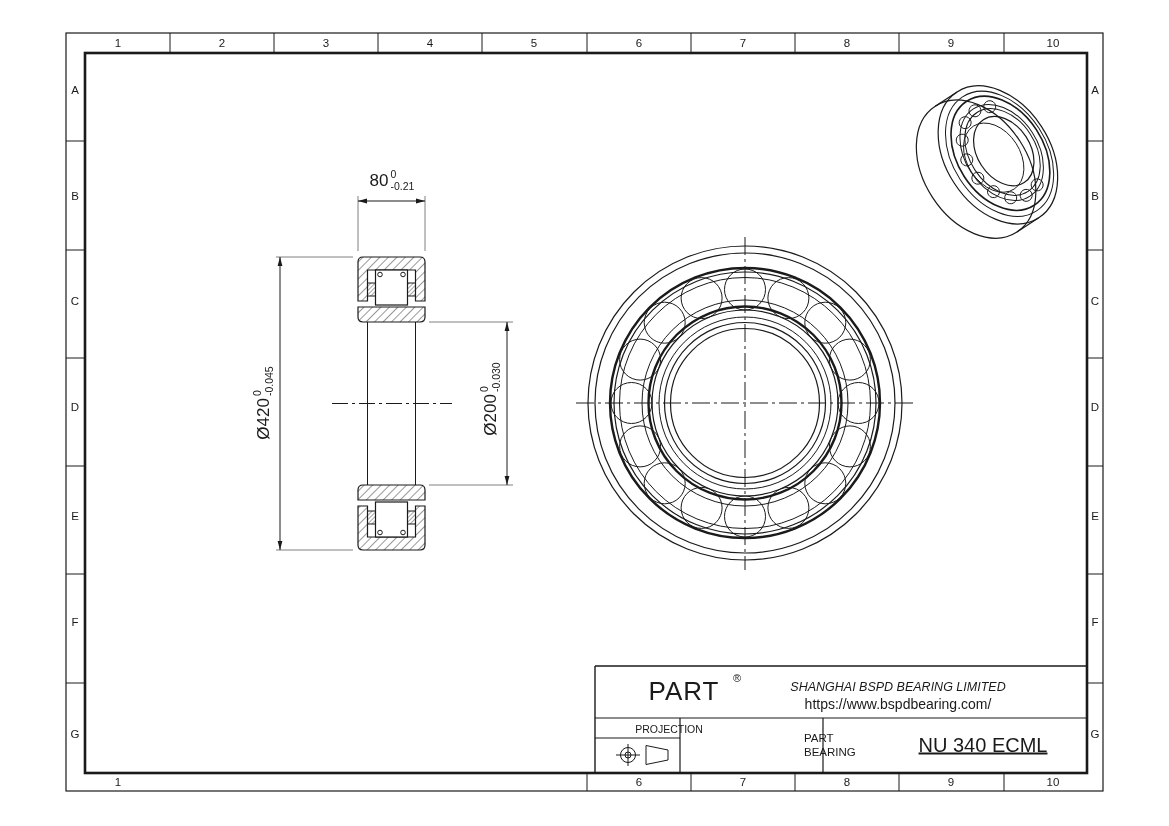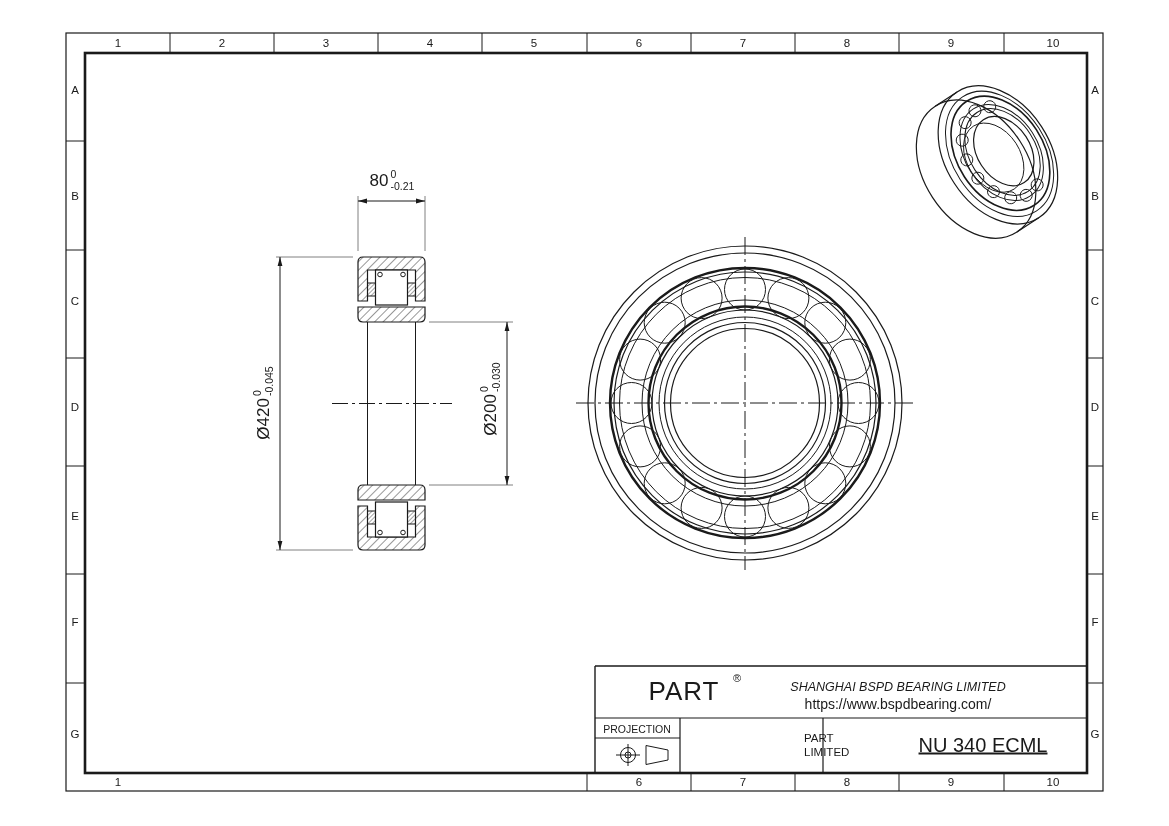--- a/index.html
+++ b/index.html
@@ -9,21 +9,21 @@
   .lab{position:absolute;transform:translate(-50%,-50%);font-size:11.5px;color:#1a1a1a;white-space:nowrap;}
   .dim{position:absolute;display:flex;align-items:center;white-space:nowrap;
        transform:translate(-50%,-50%);font-size:17px;color:#1a1a1a;}
   .dim.rot{transform:translate(-50%,-50%) rotate(-90deg);}
   .dim-main{letter-spacing:0px;}
   .dim-tol{display:inline-flex;flex-direction:column;font-size:10.5px;line-height:1.1;margin-left:2px;text-align:left;}
   .tb-brand{position:absolute;transform:translate(-50%,-50%);font-size:26px;letter-spacing:1px;}
   .tb-reg{position:absolute;transform:translate(-50%,-50%);font-size:11px;}
   .tb-company{position:absolute;transform:translate(-50%,-50%);font-size:12.5px;font-style:italic;}
   .tb-url{position:absolute;transform:translate(-50%,-50%);font-size:14px;text-align:center;}
-  .tb-small{position:absolute;transform:translate(-50%,-50%);font-size:10.5px;}
+  .tb-small{position:absolute;transform:translate(-50%,-50%);font-size:10.5px;margin-left:32px;}
   .tb-part-label{position:absolute;font-size:11.5px;line-height:1.25;}
   .tb-partnum{position:absolute;transform:translate(-50%,-50%);font-size:20px;text-decoration:underline;}
 </style>
 </head>
 <body>
 
 <div class="canvas">
 
 <svg width="1169" height="826" viewBox="0 0 1169 826">
   <defs>
@@ -263,17 +263,17 @@
   </span>
 </div>
 
 <div class="tb-brand" style="left:684px;top:691px">PART</div>
 <div class="tb-reg" style="left:737px;top:678px">®</div>
 <div class="tb-company" style="left:898px;top:687px">SHANGHAI BSPD BEARING LIMITED</div>
 <div class="tb-url" style="left:898px;top:704px">https://www.bspdbearing.com/</div>
 <div class="tb-small" style="left:637px;top:729px">PROJECTION</div>
 <div class="tb-part-label" style="left:804px;top:731px">
   <div>PART</div>
-  <div>LIMITED</div>
+  <div>BEARING</div>
 </div>
 <div class="tb-partnum" style="left:983px;top:745px">NU 340 ECML</div>
 
 </div>
 
 </body></html>

